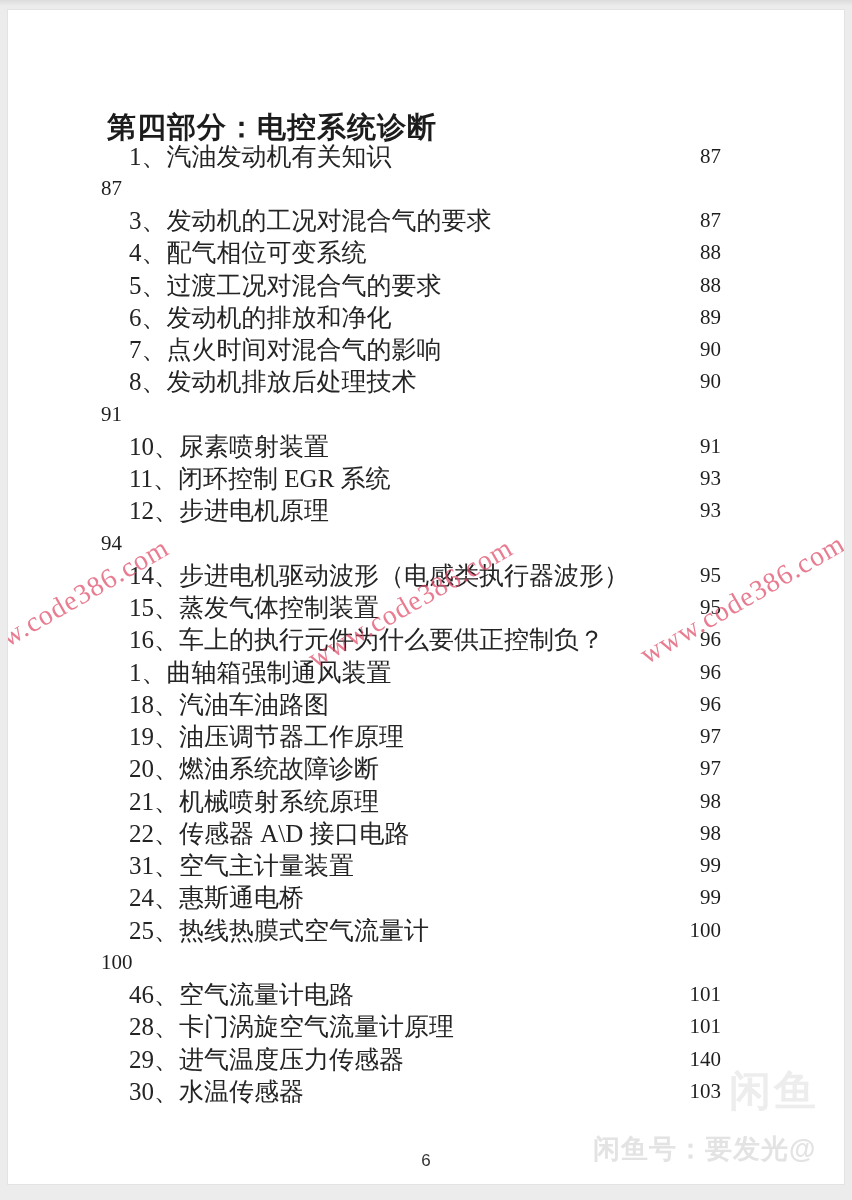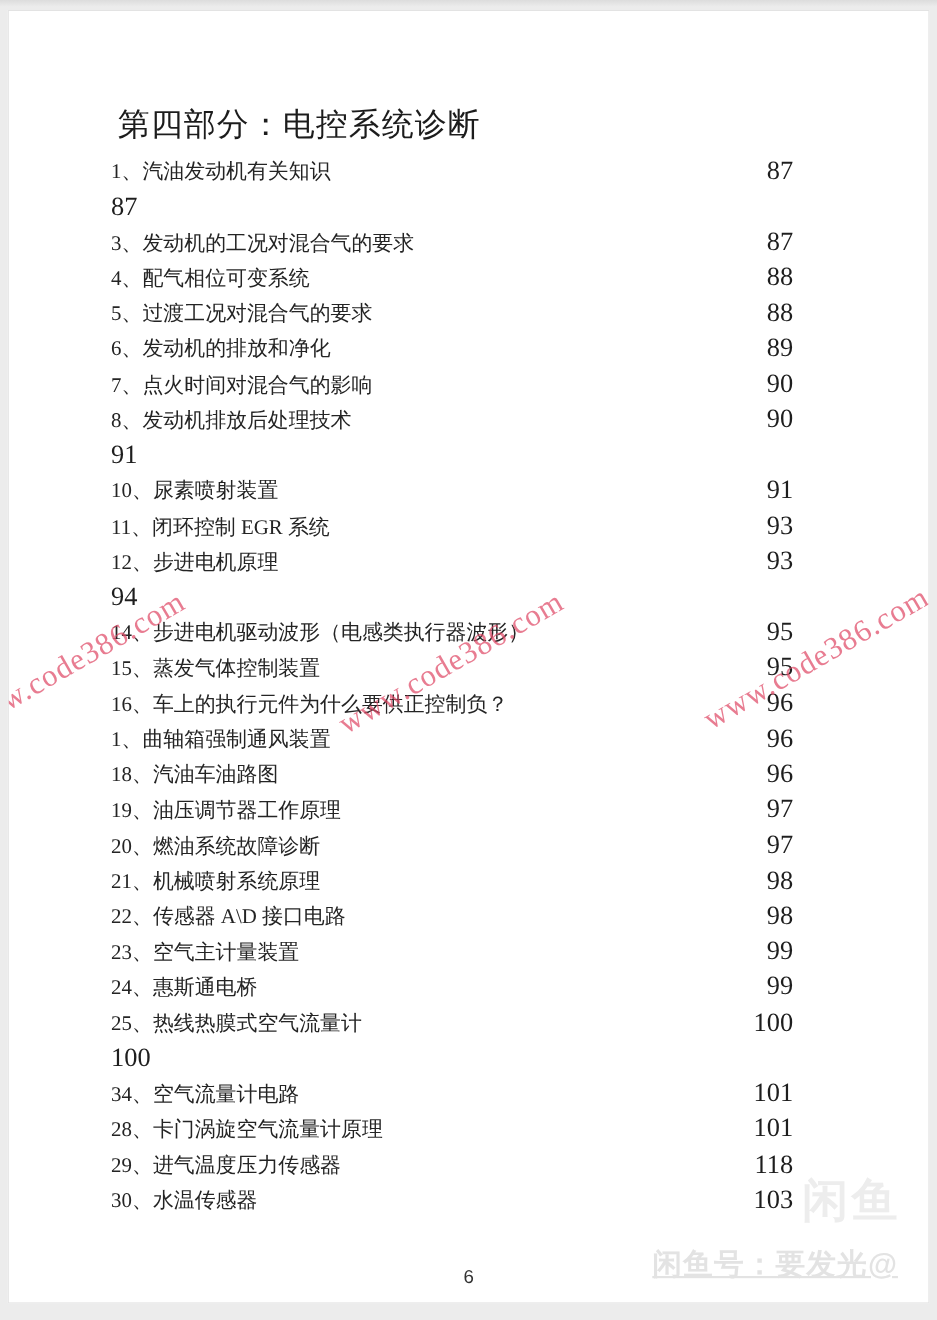--- a/index.html
+++ b/index.html
@@ -18,45 +18,46 @@
     position: absolute;
     left: 7px; top: 9px;
     width: 838px; height: 1176px;
     background: #ffffff;
     border: 1px solid #e3e3e3;
     box-sizing: border-box;
     overflow: hidden;
   }
   .section-title {
     position: absolute;
-    left: 99px; top: 84px;
+    left: 99px; top: 98px;
     margin: 0;
     font-size: 29px;
-    font-weight: normal;
+    font-weight: bold;
     letter-spacing: 1px;
     color: #1c1c1c;
   }
   .toc {
     position: absolute;
     left: 93px; top: 130px;
     width: 620px;
   }
   .toc-row {
     height: 32.25px;
     display: flex;
     justify-content: space-between;
     align-items: center;
   }
   .toc-label {
-    font-size: 19px;
+    font-size: 25px;
     color: #242424;
     white-space: nowrap;
+    margin-left: 28px;
   }
   .toc-page {
-    font-size: 24px;
+    font-size: 21px;
     color: #1e1e1e;
     font-family: Liberation Serif, serif;
   }
   .wm-code {
     position: absolute;
     font-size: 28px;
     letter-spacing: 1px;
     color: rgba(223, 74, 102, 0.72);
     transform: rotate(-30deg);
     white-space: nowrap;
@@ -78,21 +79,20 @@
   .xianyu-id {
     position: absolute;
     left: 585px; top: 1121px;
     font-size: 27px;
     font-weight: bold;
     letter-spacing: 1px;
     color: #e3e3e3;
     font-family: "Liberation Sans", "DejaVu Sans", sans-serif;
     white-space: nowrap;
     pointer-events: none;
-    text-decoration: underline;
   }
   .page-number {
     position: absolute;
     left: 0; top: 1141px;
     width: 100%;
     text-align: center;
     font-size: 17px;
     color: #333333;
     font-family: "Liberation Sans", "DejaVu Sans", sans-serif;
   }
@@ -207,51 +207,51 @@
     <span class="toc-label">21、机械喷射系统原理</span>
     <span class="toc-page">98</span>
   </div>
 
   <div class="toc-row">
     <span class="toc-label">22、传感器 A\D 接口电路</span>
     <span class="toc-page">98</span>
   </div>
 
   <div class="toc-row">
-    <span class="toc-label">23、空气主计量装置</span>
+    <span class="toc-label">31、空气主计量装置</span>
     <span class="toc-page">99</span>
   </div>
 
   <div class="toc-row">
     <span class="toc-label">24、惠斯通电桥</span>
     <span class="toc-page">99</span>
   </div>
 
   <div class="toc-row">
     <span class="toc-label">25、热线热膜式空气流量计</span>
     <span class="toc-page">100</span>
   </div>
 
   <div class="toc-row">
     <span class="toc-page">100</span>
   </div>
 
   <div class="toc-row">
-    <span class="toc-label">34、空气流量计电路</span>
+    <span class="toc-label">46、空气流量计电路</span>
     <span class="toc-page">101</span>
   </div>
 
   <div class="toc-row">
     <span class="toc-label">28、卡门涡旋空气流量计原理</span>
     <span class="toc-page">101</span>
   </div>
 
   <div class="toc-row">
     <span class="toc-label">29、进气温度压力传感器</span>
-    <span class="toc-page">118</span>
+    <span class="toc-page">140</span>
   </div>
 
   <div class="toc-row">
     <span class="toc-label">30、水温传感器</span>
     <span class="toc-page">103</span>
   </div>
 
 </div>
 
     <div class="wm-code wm-left">www.code386.com</div>

